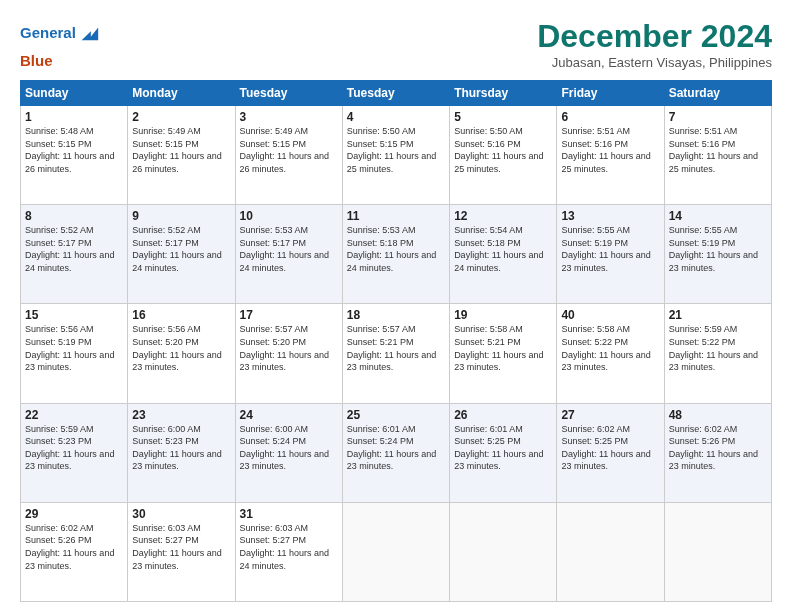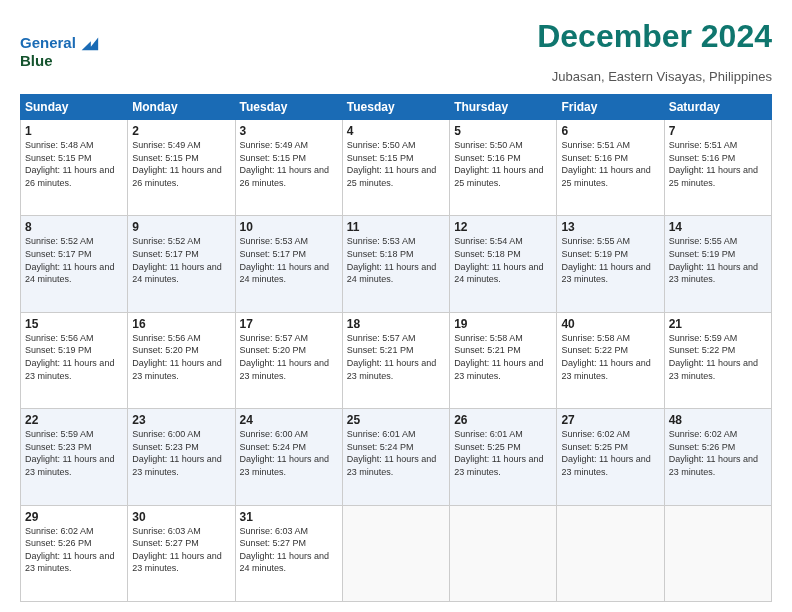--- a/index.html
+++ b/index.html
@@ -13,21 +13,21 @@
     .page {
       width: 792px;
       height: 612px;
       padding: 18px 20px 10px 20px;
       display: flex;
       flex-direction: column;
     }
     .header {
       display: flex;
       justify-content: space-between;
-      align-items: center;
+      align-items: flex-end;
       margin-bottom: 10px;
     }
     .logo {
       display: flex;
       align-items: center;
     }
     .logo-text {
       font-size: 15px;
       font-weight: bold;
       color: #333;
@@ -45,21 +45,20 @@
       text-align: right;
     }
     .month-title {
       font-size: 32px;
       font-weight: bold;
       color: #0f766e;
     }
     .subtitle {
       font-size: 13px;
       color: #555;
-      margin-top: 14px;
     }
     .calendar {
       flex: 1;
       border-collapse: collapse;
       width: 100%;
       table-layout: fixed;
     }
     .calendar th {
       background: #1a6bb5;
       color: #fff;
@@ -109,21 +108,21 @@
         <div style="display:flex;align-items:center;">
           <span class="logo-text">
             <span>General</span>
           </span>
 
           <svg class="logo-icon" viewBox="0 0 24 24" fill="none">
             <polygon points="4,20 14,10 14,16 22,6 22,20" fill="#1a6bb5"></polygon>
           </svg>
         </div>
         <div style="display:flex;align-items:center;margin-top:-2px;">
-          <span class="logo-text" style="color:#14532d;font-weight:bold;font-size:15px;">Blue</span>
+          <span class="logo-text" style="color:#c2410c;font-weight:bold;font-size:15px;margin-top:10px;">Blue</span>
         </div>
       </div>
     </div>
     <div class="title-section">
       <div class="month-title">December 2024</div>
       <div class="subtitle">Jubasan, Eastern Visayas, Philippines</div>
     </div>
   </div>
 
   <table class="calendar">

